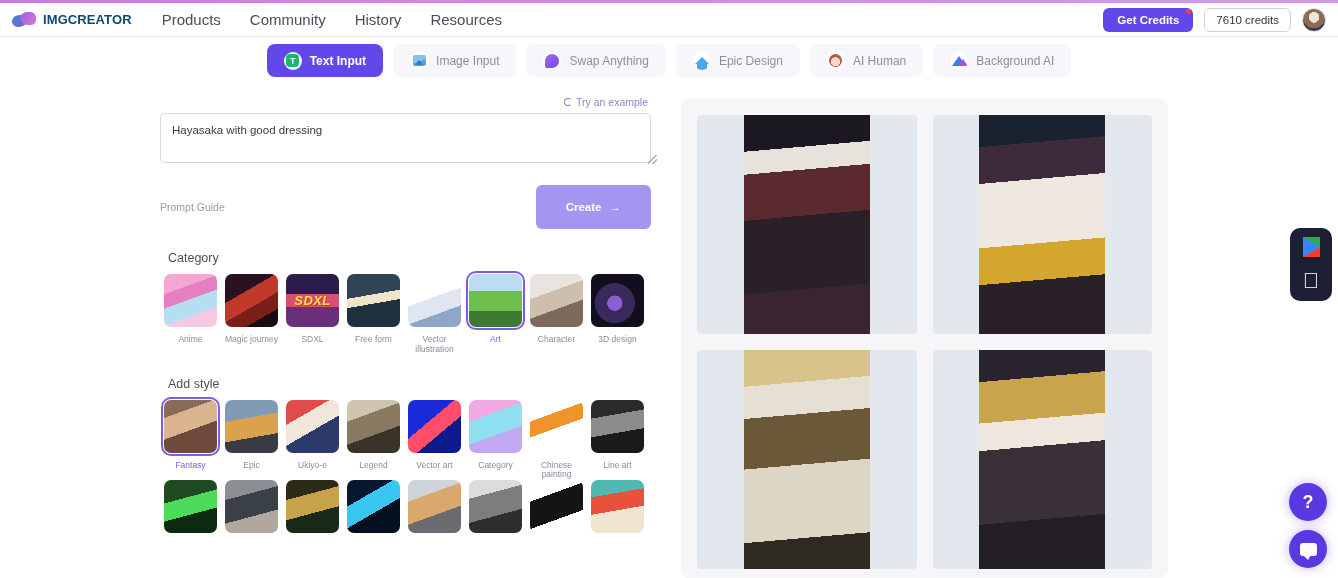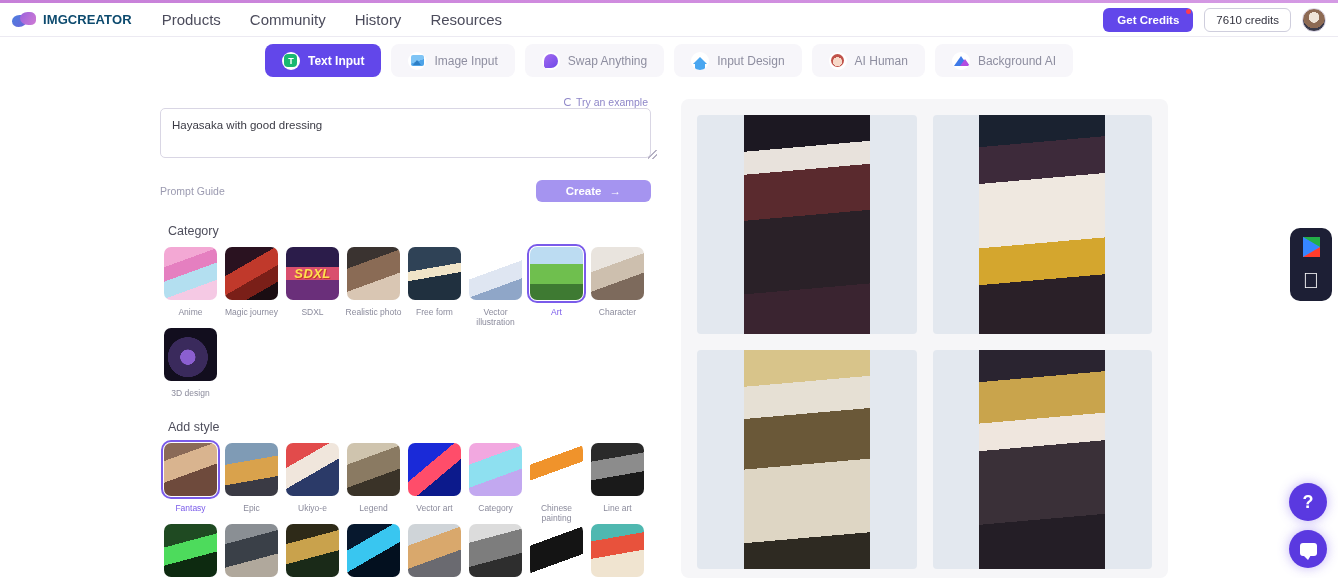--- a/index.html
+++ b/index.html
@@ -125,21 +125,21 @@
   #try-example-row { display: flex; justify-content: flex-end; padding-right: 12px; }
   #try-example {
     display: flex; align-items: center; gap: 4px;
     font-size: 10.5px; color: #8e86c8; cursor: pointer;
   }
   .refresh-ico {
     width: 8px; height: 8px; border: 1.3px solid #8e86c8;
     border-right-color: transparent; border-radius: 50%;
   }
   #prompt-box {
-    width: 491px; height: 50px;
+    margin-top: 5px; width: 491px; height: 50px;
     border: 1px solid #d9d6e4; border-radius: 5px;
     padding: 9px 11px; font-size: 11.5px; color: #3b3b45;
     position: relative; background: #fff;
     font-family: "Liberation Sans", sans-serif; resize: none;
     line-height: 1.3;
   }
   #prompt-wrap { position: relative; }
   #resize-grip {
     position: absolute; right: 3px; bottom: 3px; width: 9px; height: 9px;
     background:
@@ -148,21 +148,21 @@
     pointer-events: none;
   }
   #prompt-actions {
     margin-top: 18px; display: flex; align-items: center;
     justify-content: space-between; width: 491px;
   }
   #prompt-guide { font-size: 10.5px; color: #9b9ab0; cursor: pointer; }
   #create-btn {
     background: #a594f0; color: #fff; border: none;
     font-size: 11.5px; font-weight: bold;
-    padding: 5px 30px; border-radius: 6px; cursor: pointer;
+    padding: 16px 30px; border-radius: 6px; cursor: pointer;
     display: flex; align-items: center; gap: 8px;
     font-family: "Liberation Sans", sans-serif;
   }
 
   .section-title { font-size: 12.5px; color: #4e4e5c; margin: 22px 0 9px 8px; }
   .thumb-grid { display: flex; flex-wrap: wrap; gap: 0px; }
   .thumb-cell { width: 61px; margin-right: 0px; cursor: pointer; }
   .thumb {
     width: 53px; height: 53px; border-radius: 7px;
     margin: 0 auto; overflow: hidden; position: relative;
@@ -281,21 +281,21 @@
   <div class="tab">
     <span class="tab-ico">
         <span class="ico-swap"></span>
       </span>
     <span>Swap Anything</span>
   </div>
   <div class="tab">
     <span class="tab-ico">
         <span class="ico-room"></span>
       </span>
-    <span>Input Design</span>
+    <span>Epic Design</span>
   </div>
   <div class="tab">
     <span class="tab-ico">
         <span class="ico-human"></span>
       </span>
     <span>AI Human</span>
   </div>
   <div class="tab">
     <span class="tab-ico">
         <span class="ico-bg"></span>
@@ -336,24 +336,20 @@
         <div class="thumb" style="background-image: linear-gradient(150deg, rgb(42, 18, 32) 0px, rgb(42, 18, 32) 35%, rgb(192, 57, 43) 35%, rgb(192, 57, 43) 58%, rgb(122, 31, 24) 58%, rgb(122, 31, 24) 78%, rgb(26, 13, 18) 78%, rgb(26, 13, 18) 100%);"></div>
         <div class="thumb-label">Magic journey</div>
       </div>
       <div class="thumb-cell">
         <div class="thumb" style="background-image: linear-gradient(rgb(43, 28, 74) 0px, rgb(43, 28, 74) 38%, rgb(217, 79, 110) 38%, rgb(217, 79, 110) 62%, rgb(106, 47, 122) 62%, rgb(106, 47, 122) 100%);">
           <span class="sdxl-text">SDXL</span>
         </div>
         <div class="thumb-label">SDXL</div>
       </div>
       <div class="thumb-cell">
-        <div class="thumb" style="background-image: linear-gradient(160deg, rgb(58, 51, 48) 0px, rgb(58, 51, 48) 30%, rgb(138, 107, 85) 30%, rgb(138, 107, 85) 62%, rgb(217, 198, 179) 62%, rgb(217, 198, 179) 100%);"></div>
-        <div class="thumb-label">Realistic photo</div>
-      </div>
-      <div class="thumb-cell">
         <div class="thumb" style="background-image: linear-gradient(170deg, rgb(47, 66, 86) 0px, rgb(47, 66, 86) 40%, rgb(240, 228, 200) 40%, rgb(240, 228, 200) 55%, rgb(32, 48, 63) 55%, rgb(32, 48, 63) 100%);"></div>
         <div class="thumb-label">Free form</div>
       </div>
       <div class="thumb-cell">
         <div class="thumb" style="background-image: linear-gradient(160deg, rgb(255, 255, 255) 0px, rgb(255, 255, 255) 45%, rgb(223, 230, 242) 45%, rgb(223, 230, 242) 70%, rgb(143, 166, 200) 70%, rgb(143, 166, 200) 100%);"></div>
         <div class="thumb-label">Vector illustration</div>
       </div>
       <div class="thumb-cell selected">
         <div class="thumb" style="background-image: linear-gradient(rgb(188, 220, 242) 0px, rgb(188, 220, 242) 32%, rgb(111, 191, 78) 32%, rgb(111, 191, 78) 70%, rgb(62, 122, 50) 70%, rgb(62, 122, 50) 100%);"></div>
         <div class="thumb-label">Art</div>

